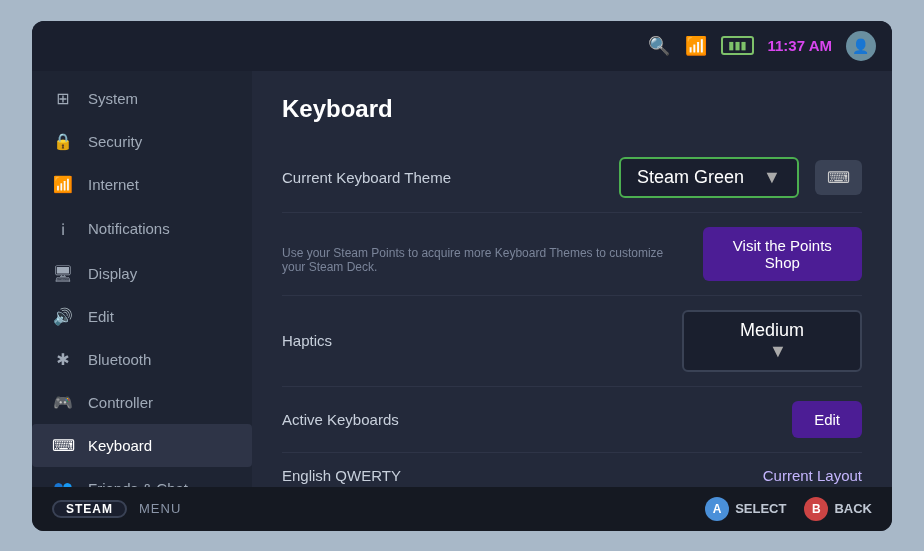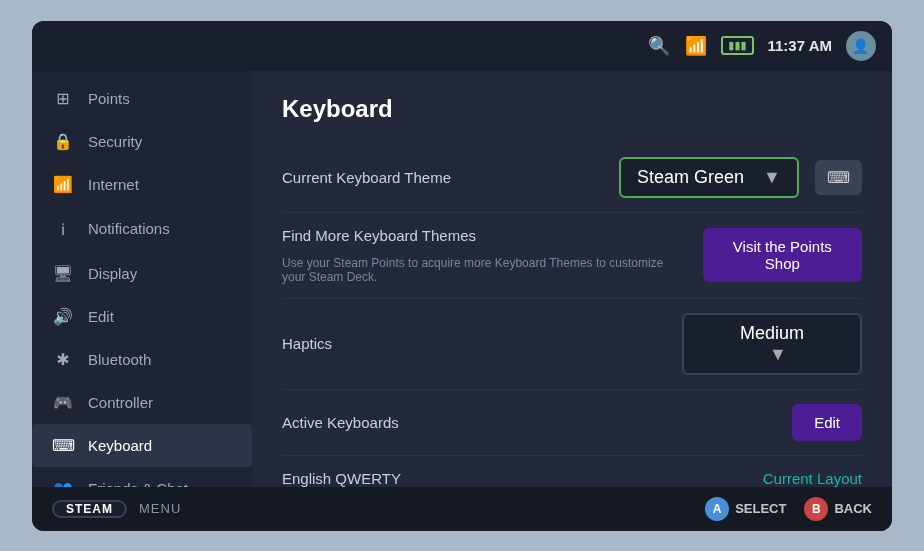--- a/index.html
+++ b/index.html
@@ -47,21 +47,21 @@
       font-size: 16px;
       border: 2px solid #7ec16a;
       border-radius: 3px;
       padding: 1px 5px;
       font-size: 11px;
       position: relative;
       display: flex;
       align-items: center;
     }
     .time-display {
-      color: #e5e5e5;
+      color: #d946ef;
       font-size: 15px;
       font-weight: 600;
     }
     .avatar {
       width: 30px;
       height: 30px;
       border-radius: 50%;
       background: #6a8fa0;
       overflow: hidden;
       display: flex;
@@ -268,21 +268,21 @@
       <span class="time-display">11:37 AM</span>
       <div class="avatar">👤</div>
     </div>
   </div>
 
   <div class="main-area">
 
     <div class="sidebar">
       <div class="sidebar-item">
         <span class="item-icon">⊞</span>
-        <span>Points</span>
+        <span>System</span>
       </div>
       <div class="sidebar-item">
         <span class="item-icon">🔒</span>
         <span>Security</span>
       </div>
       <div class="sidebar-item">
         <span class="item-icon">📶</span>
         <span>Internet</span>
       </div>
       <div class="sidebar-item">
@@ -324,42 +324,41 @@
           <div class="dropdown">
             <span>Steam Green</span>
             <span class="dropdown-arrow">▼</span>
           </div>
           <button class="icon-btn">⌨</button>
         </div>
       </div>
 
       <div class="setting-row">
         <div>
-          <div class="setting-label">Find More Keyboard Themes</div>
           <div class="setting-sublabel">Use your Steam Points to acquire more Keyboard Themes to customize your Steam Deck.</div>
         </div>
         <button class="btn-secondary">Visit the Points Shop</button>
       </div>
 
       <div class="setting-row">
         <span class="setting-label">Haptics</span>
         <div class="dropdown dropdown-plain">
           <span>Medium</span>
           <span class="dropdown-arrow">▼</span>
         </div>
       </div>
 
       <div class="setting-row">
         <span class="setting-label">Active Keyboards</span>
         <button class="btn-secondary">Edit</button>
       </div>
 
       <div class="setting-row">
         <span class="setting-label">English QWERTY</span>
-        <span class="setting-label" style="color:#14b8a6;">Current Layout</span>
+        <span class="setting-label" style="color:#c4b5fd;">Current Layout</span>
       </div>
 
       <div class="section-title">TRACKPAD TYPING</div>
 
     </div>
   </div>
 
   <div class="bottom-bar">
     <button class="steam-btn">STEAM</button>
     <span class="menu-label">MENU</span>

